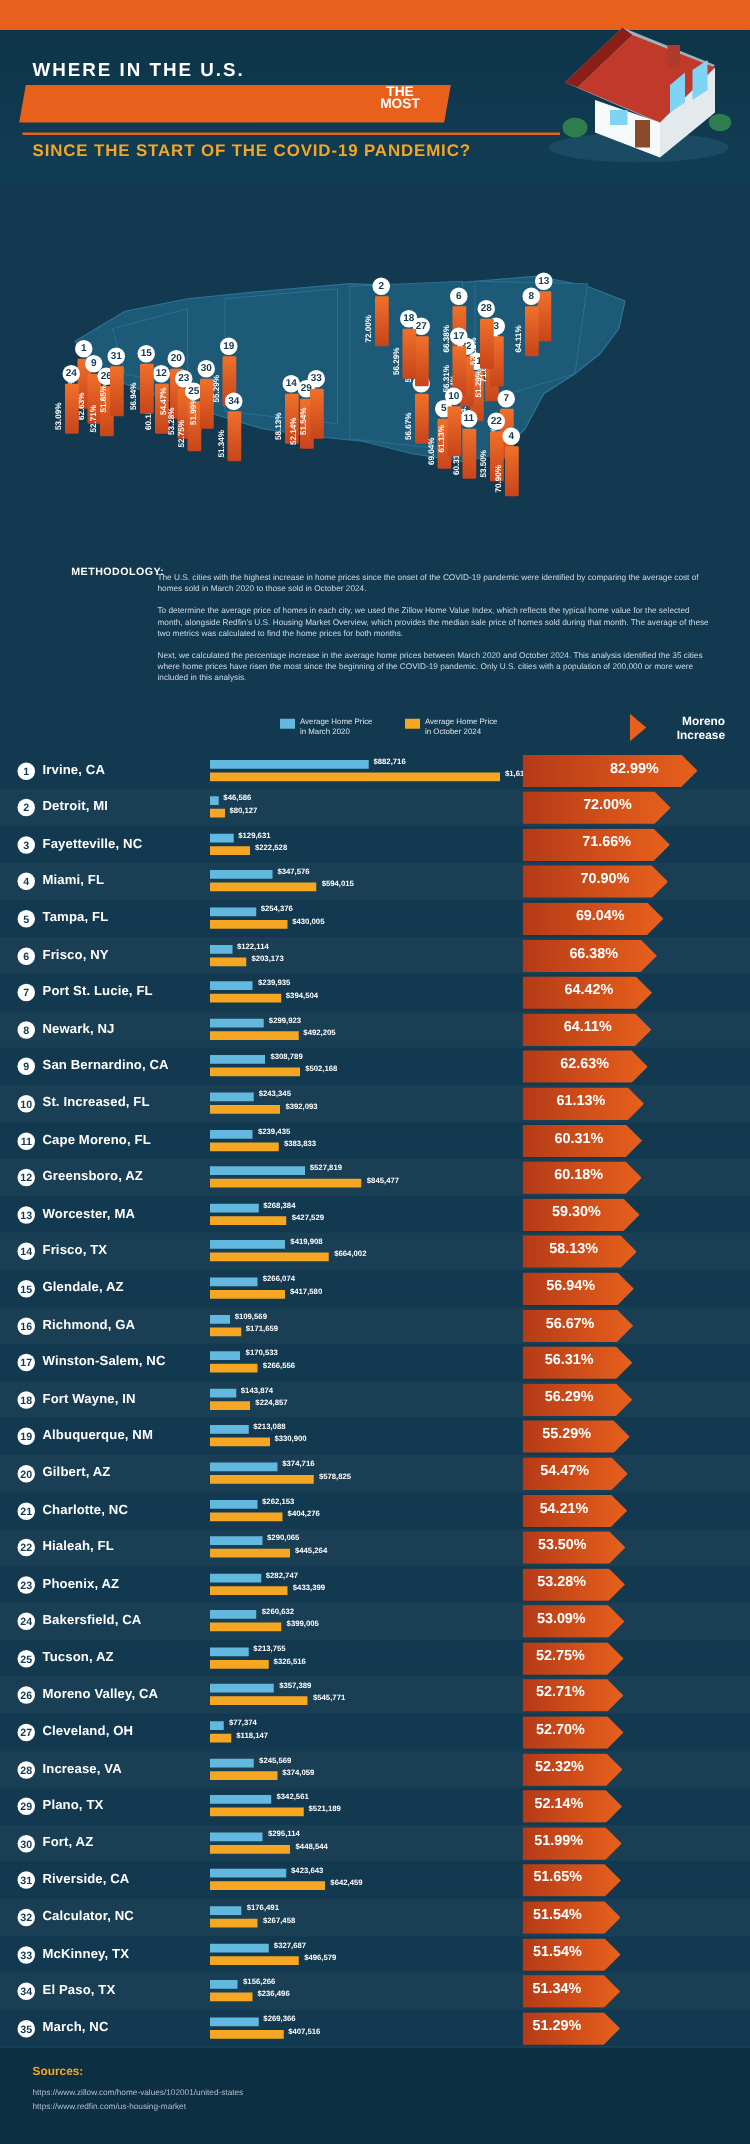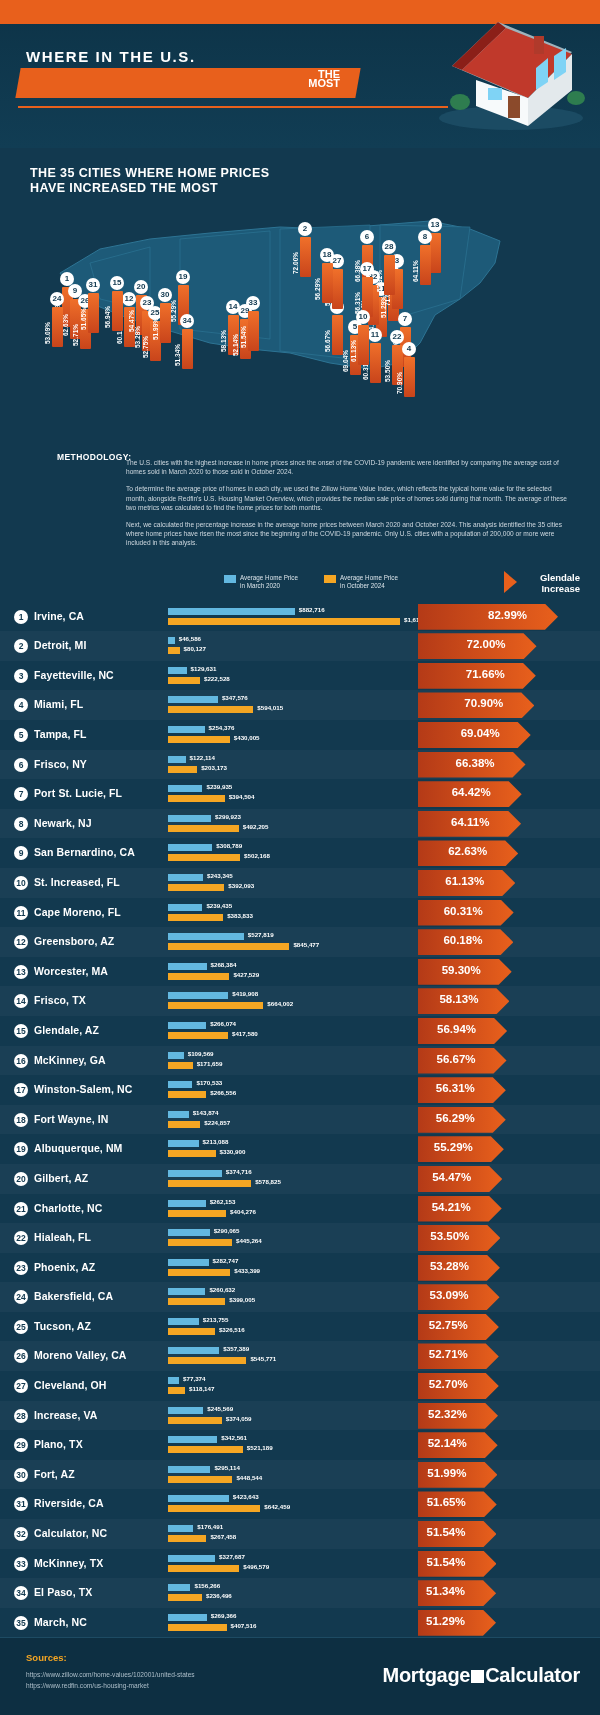--- a/index.html
+++ b/index.html
@@ -34,21 +34,21 @@
     transform:skewX(-10deg);
   }
   .hdr-line2 {
     position:absolute; left:28px; top:71px;
     font-size:21px; font-weight:bold; letter-spacing:.3px; color:#fff;
     font-family:"DejaVu Sans", sans-serif;
   }
   .hdr-most {
     position:absolute; left:300px; top:70px;
     font-size:11px; font-weight:bold; color:#fff; line-height:9px;
-    width:40px; text-align:right;
+    width:40px; text-align:center;
   }
   .hdr-line3 {
     position:absolute; left:26px; top:113px;
     font-size:13.5px; font-weight:bold; letter-spacing:.7px; color:#f5a623;
   }
   .hdr-rule {
     position:absolute; left:18px; top:106px; width:430px; height:2px; background:#e8601c;
   }
   
   .house { position:absolute; right:14px; top:6px; width:150px; height:126px; }
@@ -153,43 +153,40 @@
 </style>
 </head>
 <body>
 
 <div class="header">
   <div class="header-ribbon-top"></div>
   <div class="hdr-line1">WHERE IN THE U.S.</div>
   <div class="hdr-band"></div>
   <div class="hdr-most">THE MOST</div>
   <div class="hdr-rule"></div>
+  <div class="hdr-line3">SINCE THE START OF THE COVID-19 PANDEMIC?</div>
 
   <svg class="house" viewBox="0 0 150 126">
     <ellipse cx="75" cy="112" rx="72" ry="12" fill="#1b4b63"></ellipse>
     <polygon points="16,60 62,16 136,46 90,92" fill="#9fb3bc"></polygon>
     <polygon points="16,60 62,16 70,22 26,64" fill="#8b1f18"></polygon>
     <polygon points="26,64 70,22 136,48 92,92" fill="#c0392b"></polygon>
     <polygon points="92,92 136,48 136,84 92,120" fill="#e3e9ec"></polygon>
     <polygon points="92,92 92,120 40,100 40,74" fill="#f7fafb"></polygon>
     <rect x="52" y="82" width="14" height="12" fill="#7fd3f5"></rect>
     <rect x="72" y="90" width="12" height="22" fill="#8b4a2b"></rect>
     <polygon points="100,62 112,52 112,76 100,84" fill="#7fd3f5"></polygon>
     <polygon points="118,50 130,42 130,66 118,74" fill="#7fd3f5"></polygon>
     <rect x="98" y="30" width="10" height="18" fill="#b03a2b"></rect>
     <ellipse cx="24" cy="96" rx="10" ry="8" fill="#2e7d4f"></ellipse>
     <ellipse cx="140" cy="92" rx="9" ry="7" fill="#2e7d4f"></ellipse>
   </svg>
 </div>
 
 <div class="map-section">
-  <div class="map-title">
-    <span>THE 35 CITIES WHERE HOME PRICES</span><br>
-    <span>HAVE INCREASED THE MOST</span>
-  </div>
   <div class="usmap" style="width:540px;height:215px;position:absolute;">
     <svg width="540" height="215" viewBox="0 0 540 215">
       <path d="M30,70 L70,46 L120,36 L180,30 L250,24 L300,26 L350,22 L400,18 L440,26 L470,38
                L465,60 L450,80 L430,96 L405,112 L390,140 L370,160 L340,166 L300,160 L260,150
                L220,146 L180,140 L140,128 L100,116 L70,104 L45,92 Z" fill="#1d5a78" stroke="#2d7494" stroke-width="1"></path>
       <path d="M60,60 L120,44 L120,108 L70,96 Z" fill="#1d5a78" stroke="#2d7494" stroke-width=".7"></path>
       <path d="M150,36 L240,28 L240,136 L150,126 Z" fill="#1d5a78" stroke="#2d7494" stroke-width=".7"></path>
       <path d="M250,26 L340,22 L340,158 L250,148 Z" fill="#1d5a78" stroke="#2d7494" stroke-width=".7"></path>
       <path d="M350,22 L440,24 L430,96 L350,120 Z" fill="#1d5a78" stroke="#2d7494" stroke-width=".7"></path>
     </svg>
@@ -388,21 +385,21 @@
     <span>Average Home Price</span><br>
     <span>in March 2020</span>
   </div>
   <div class="legend-swatch" style="left:324px;top:7px;background:#f5a623;"></div>
   <div class="legend-item" style="left:340px;top:6px;">
     <span>Average Home Price</span><br>
     <span>in October 2024</span>
   </div>
   <div class="legend-arrow"></div>
   <div class="legend-pct">
-    <span>Glendale</span><br>
+    <span>Moreno</span><br>
     <span>Increase</span>
   </div>
 </div>
 
 <div class="rows" id="rows">
     <div class="row">
       <div class="rank">1</div>
       <div class="city">Irvine, CA</div>
       <div class="bars">
         <div class="bar-blue" style="width:126.7811582216103px"></div>
@@ -606,21 +603,21 @@
         <div class="price-blue" style="left:42.215201596727304px">$266,074</div>
         <div class="price-orange" style="left:63.975434964563945px">$417,580</div>
       </div>
       <div class="pctwrap">
         <div class="pctarrow" style="width:89.05047318611987px"></div>
         <div class="pcttext" style="left:19.050473186119874px">56.94%</div>
       </div>
     </div>
     <div class="row alt">
       <div class="rank">16</div>
-      <div class="city">McKinney, GA</div>
+      <div class="city">Richmond, GA</div>
       <div class="bars">
         <div class="bar-blue" style="width:15.736980778850299px"></div>
         <div class="bar-orange" style="width:24.654732483792525px"></div>
         <div class="price-blue" style="left:19.7369807788503px">$109,569</div>
         <div class="price-orange" style="left:28.654732483792525px">$171,659</div>
       </div>
       <div class="pctwrap">
         <div class="pctarrow" style="width:88.5223974763407px"></div>
         <div class="pcttext" style="left:18.5223974763407px">56.67%</div>
       </div>
@@ -890,16 +887,13 @@
         <div class="pctarrow" style="width:78px"></div>
         <div class="pcttext" style="left:8px">51.29%</div>
       </div>
     </div>
   </div>
 
 <div class="footer">
   <div class="src-title">Sources:</div>
   <div class="src-line" style="top:33px;">https://www.zillow.com/home-values/102001/united-states</div>
   <div class="src-line" style="top:44px;">https://www.redfin.com/us-housing-market</div>
-  <div class="brand">
-    <span>Mortgage</span><span class="brand-icon"></span><span class="b2">Calculator</span>
-  </div>
 </div>
 
 </body></html>

